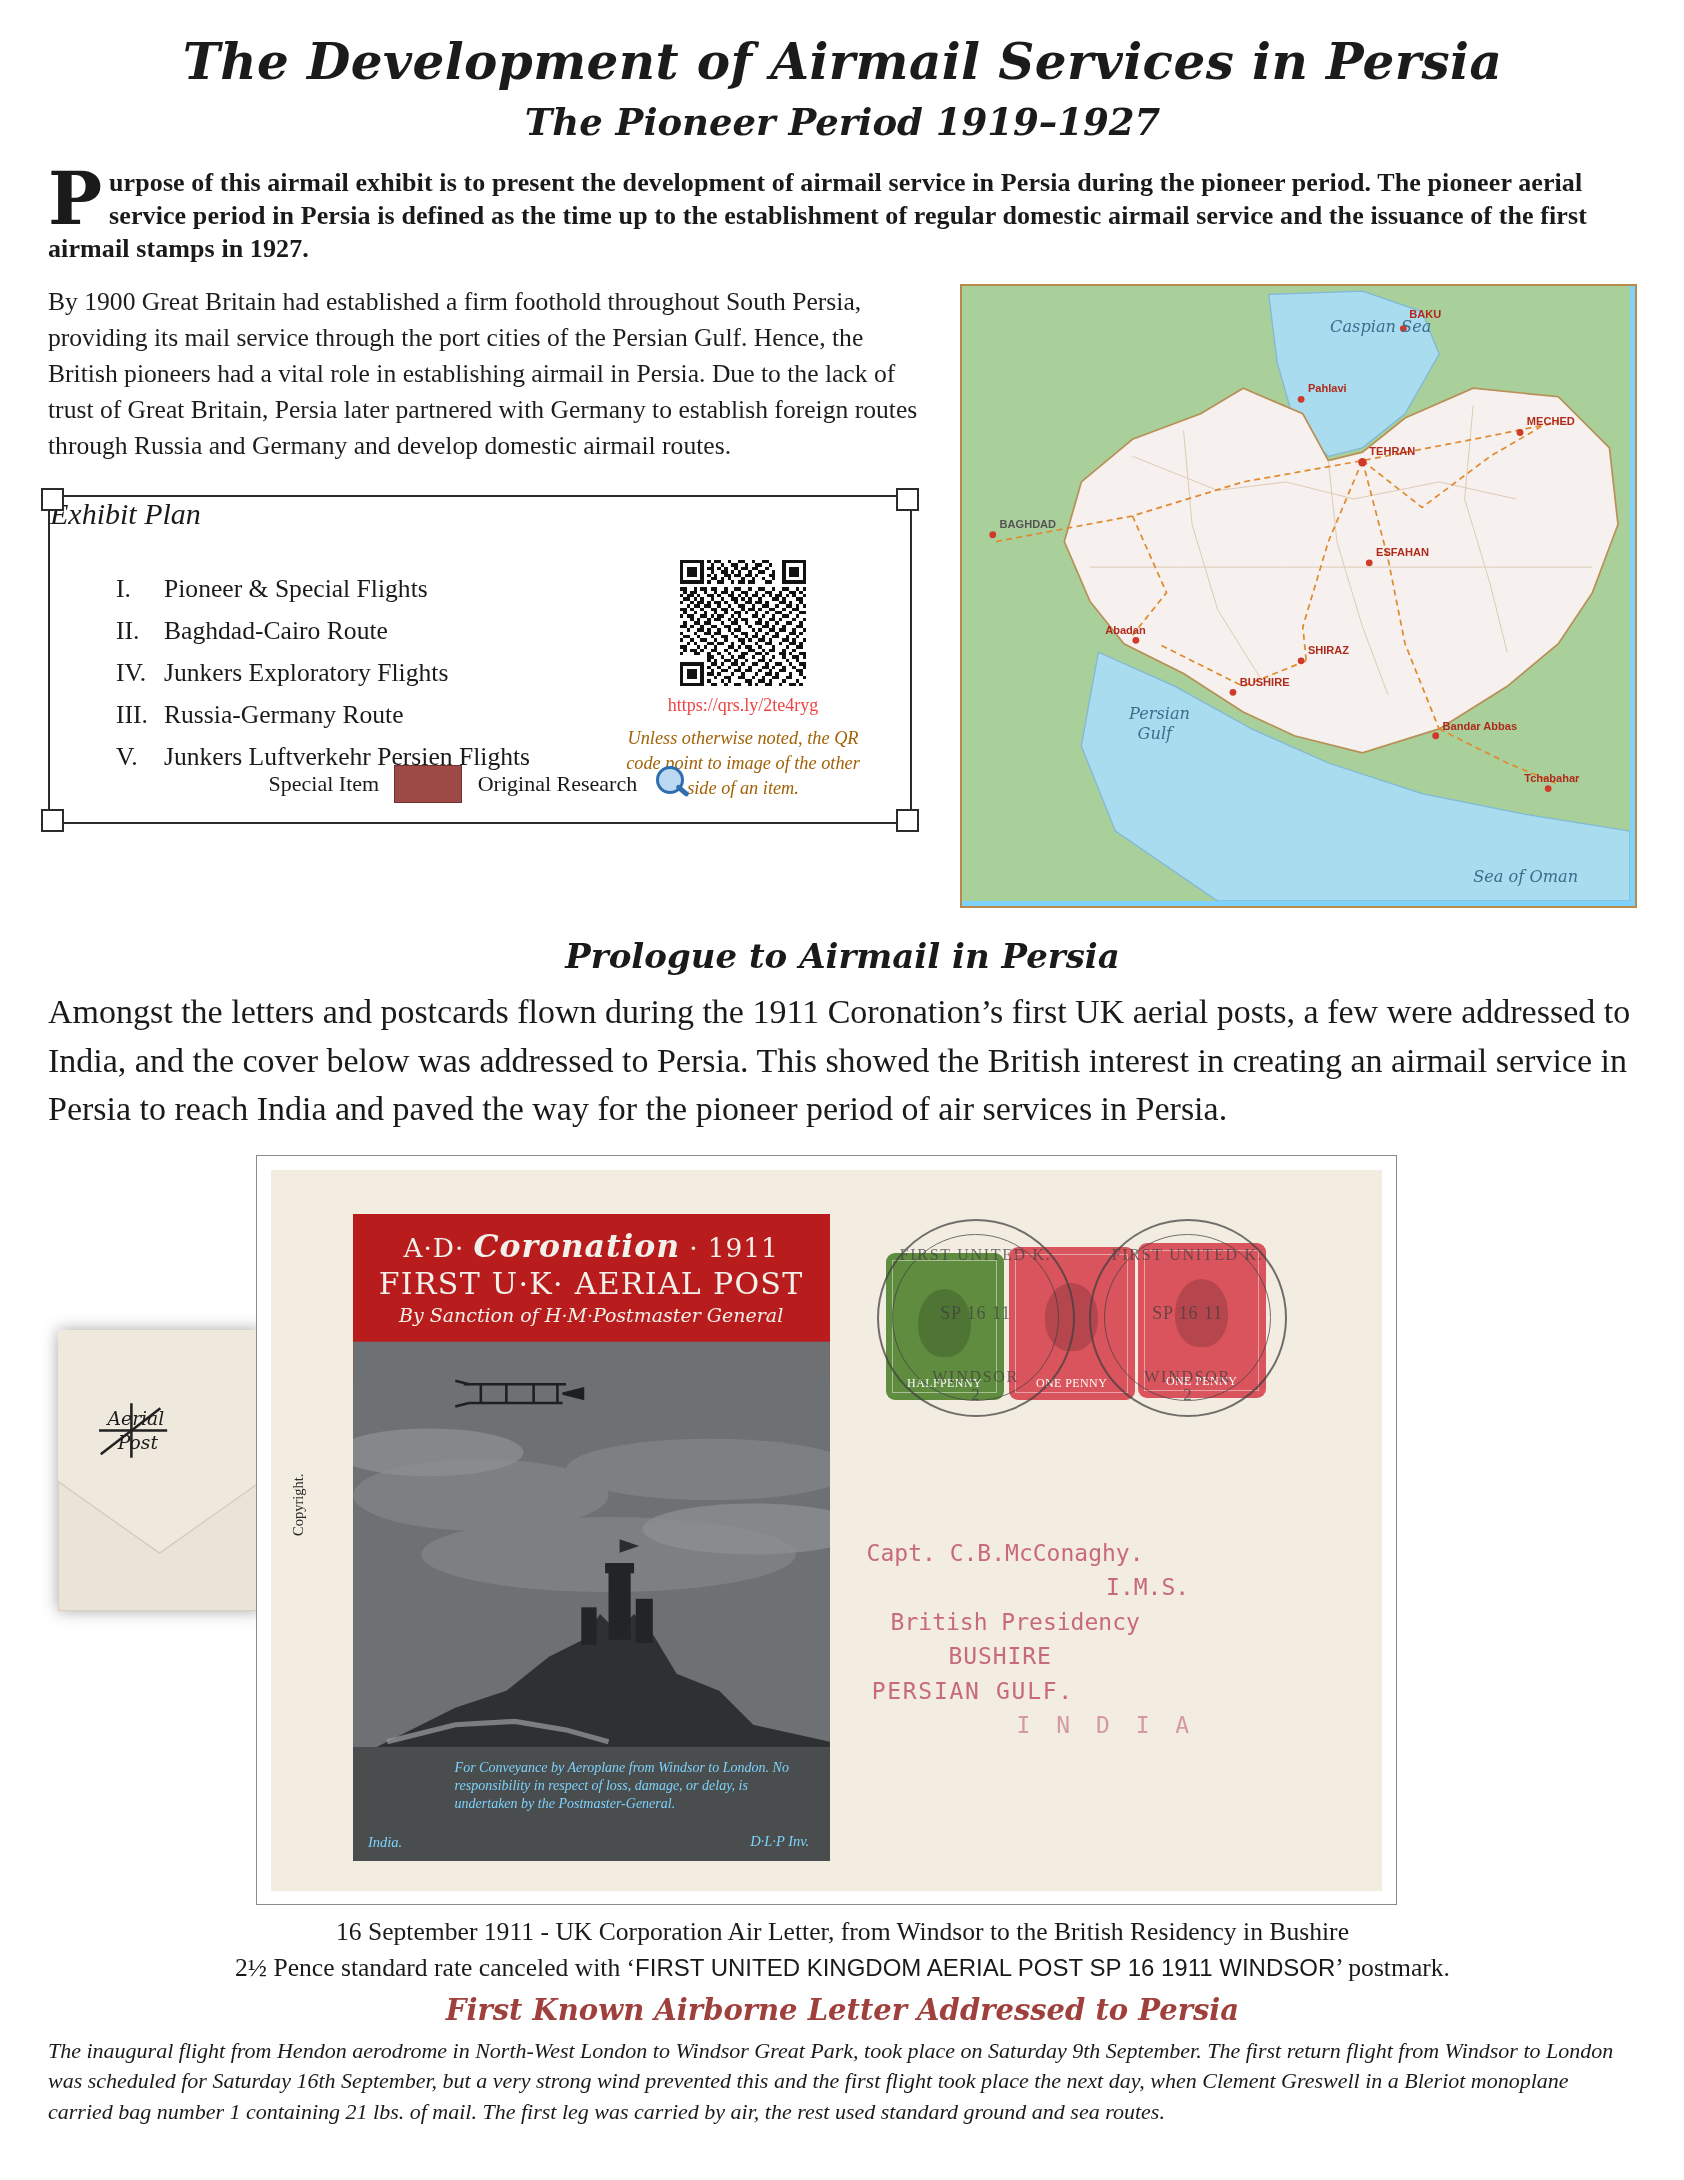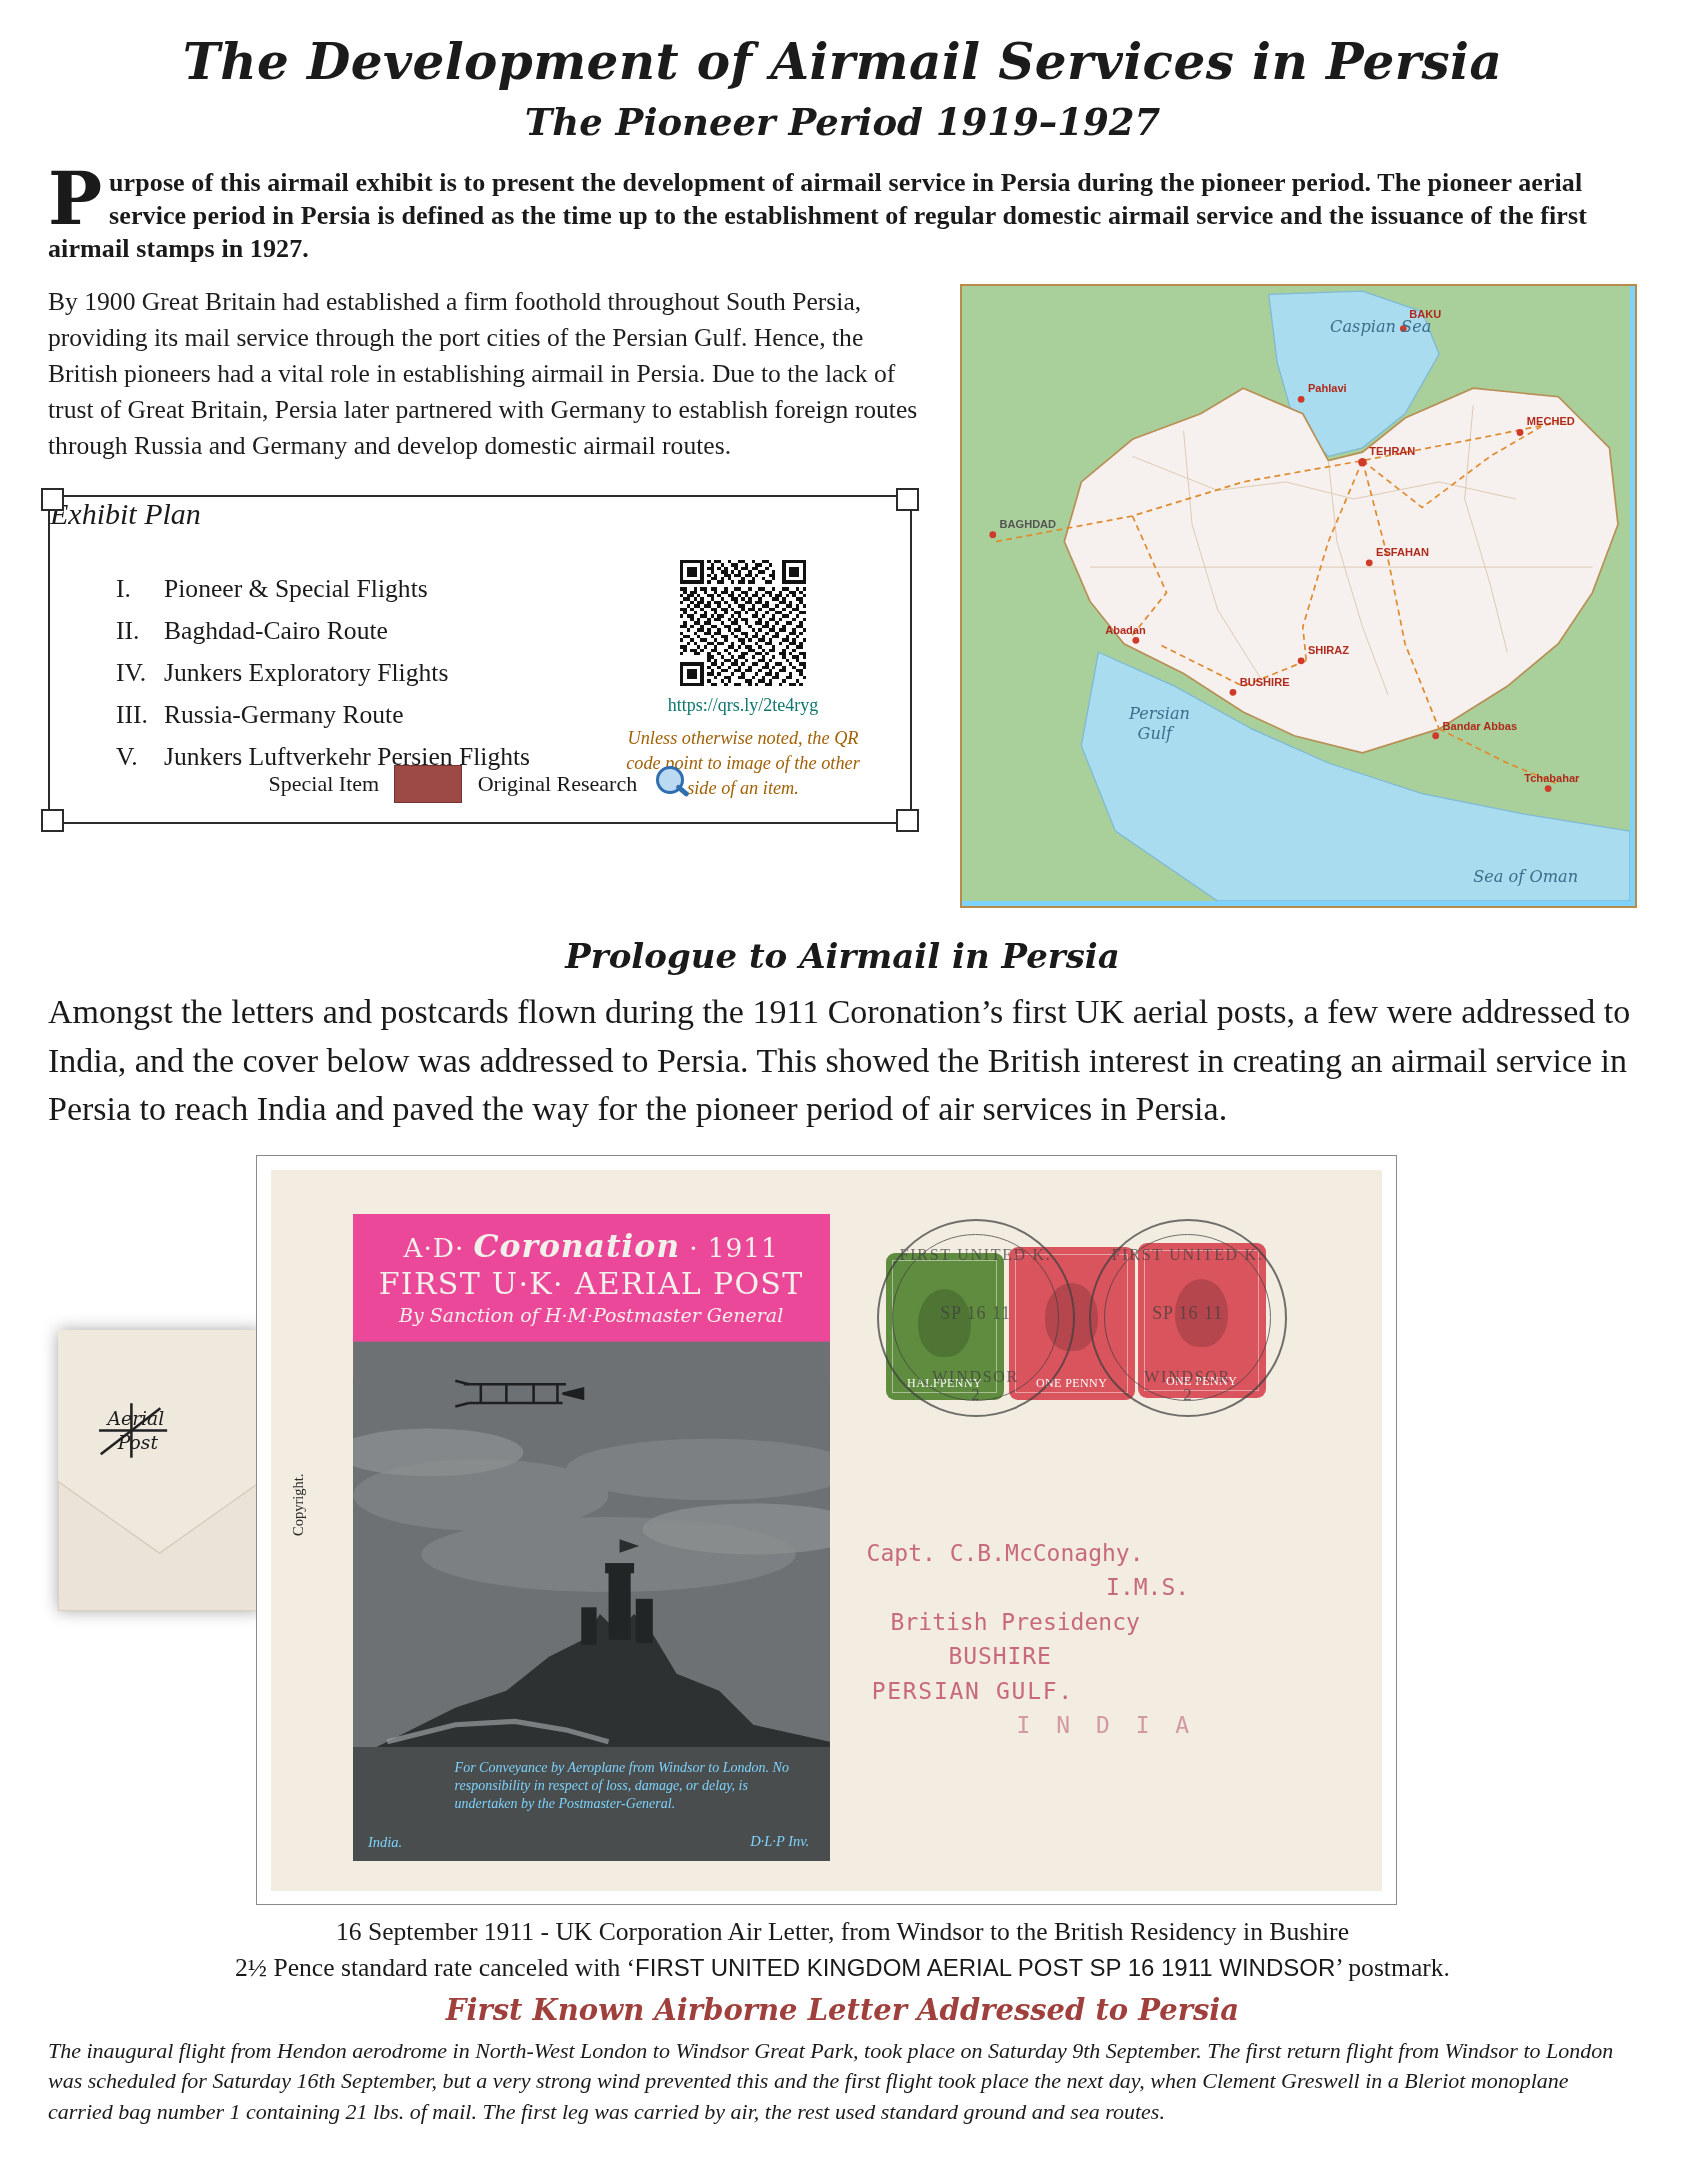--- a/index.html
+++ b/index.html
@@ -122,21 +122,21 @@
   }
   .qr {
     width:126px; height:126px;
     margin:0 auto;
     background:#ffffff;
   }
   .qr svg { display:block; }
   .qr-url {
     font-size:18px;
     margin-top:8.5px;
-    color:#0f766e;
+    color:#ef4444;
   }
   .qr-note {
     margin-top:10.2px;
     font-size:18.3px;
     font-style:italic;
     line-height:1.35;
     color:#a16207;
   }
   .plan-legend {
     position:absolute;
@@ -243,21 +243,21 @@
     top:44px;
     width:477px;
     height:647px;
     background:#5f6262;
     overflow:hidden;
   }
   .illus-banner {
     position:absolute;
     left:0; right:0; top:0;
     height:164px;
-    background:#ec4899;
+    background:#b91c1c;
     color:#f2f0ea;
     text-align:center;
   }
   .illus-banner .l1 {
     font-family:"DejaVu Serif", serif;
     font-size:26.4px;
     letter-spacing:0.9px;
     margin-top:13.6px;
   }
   .illus-banner .l1 b { font-size:31.5px; font-style:italic; }

